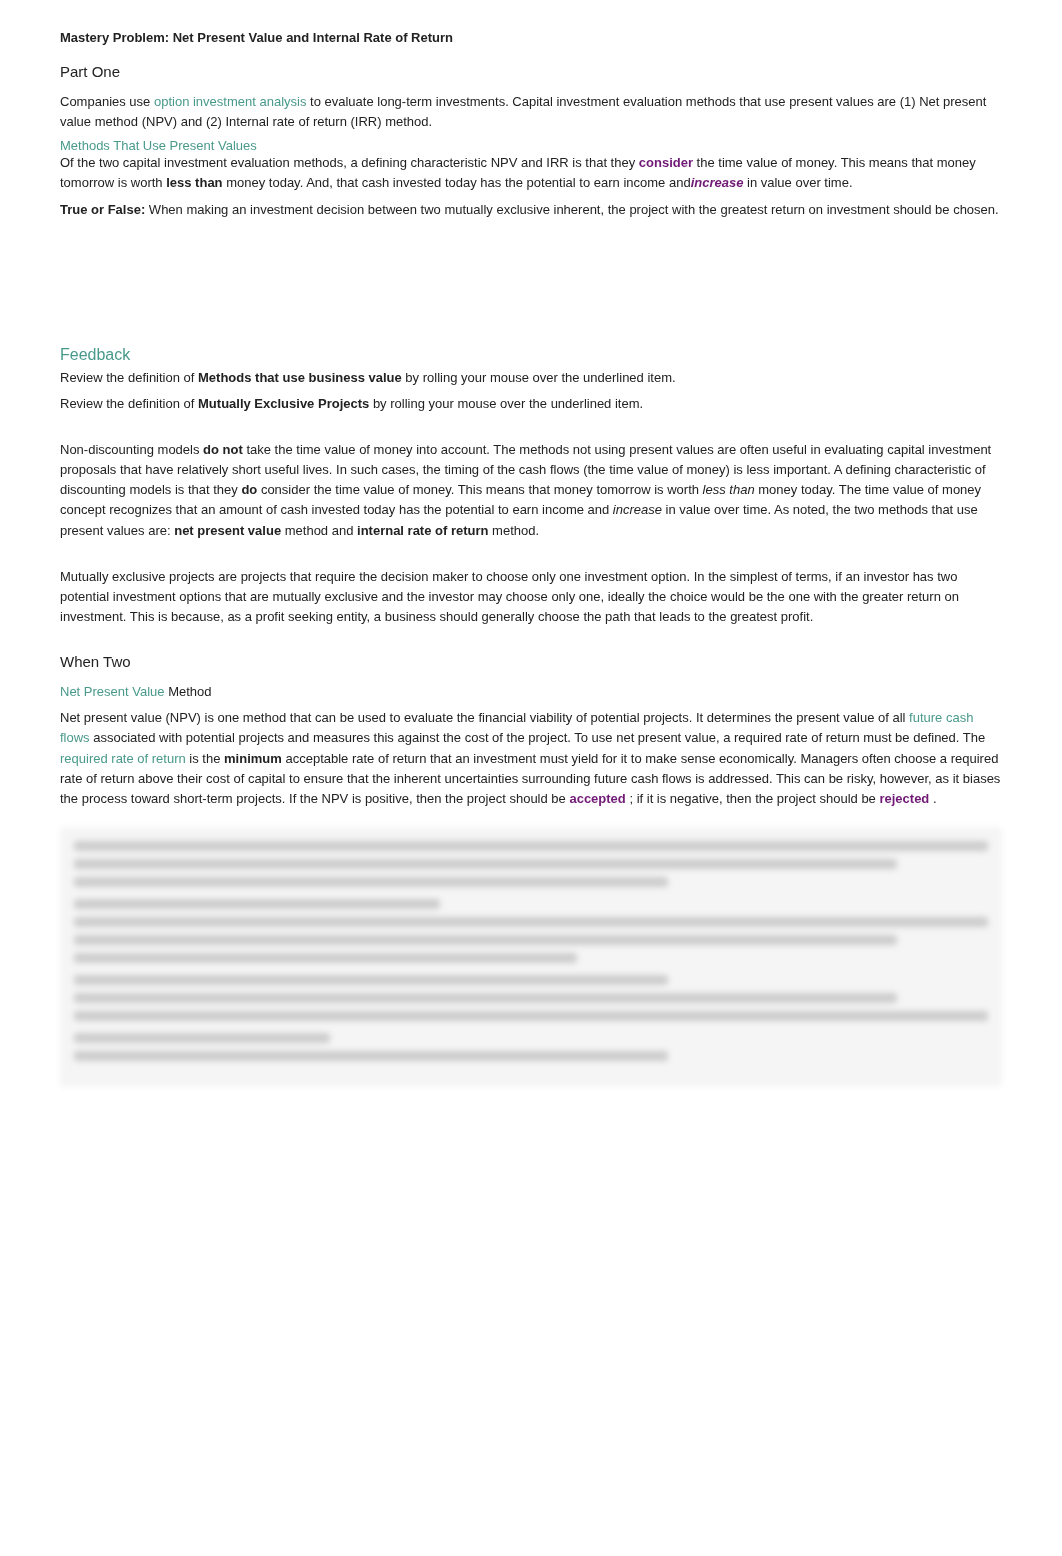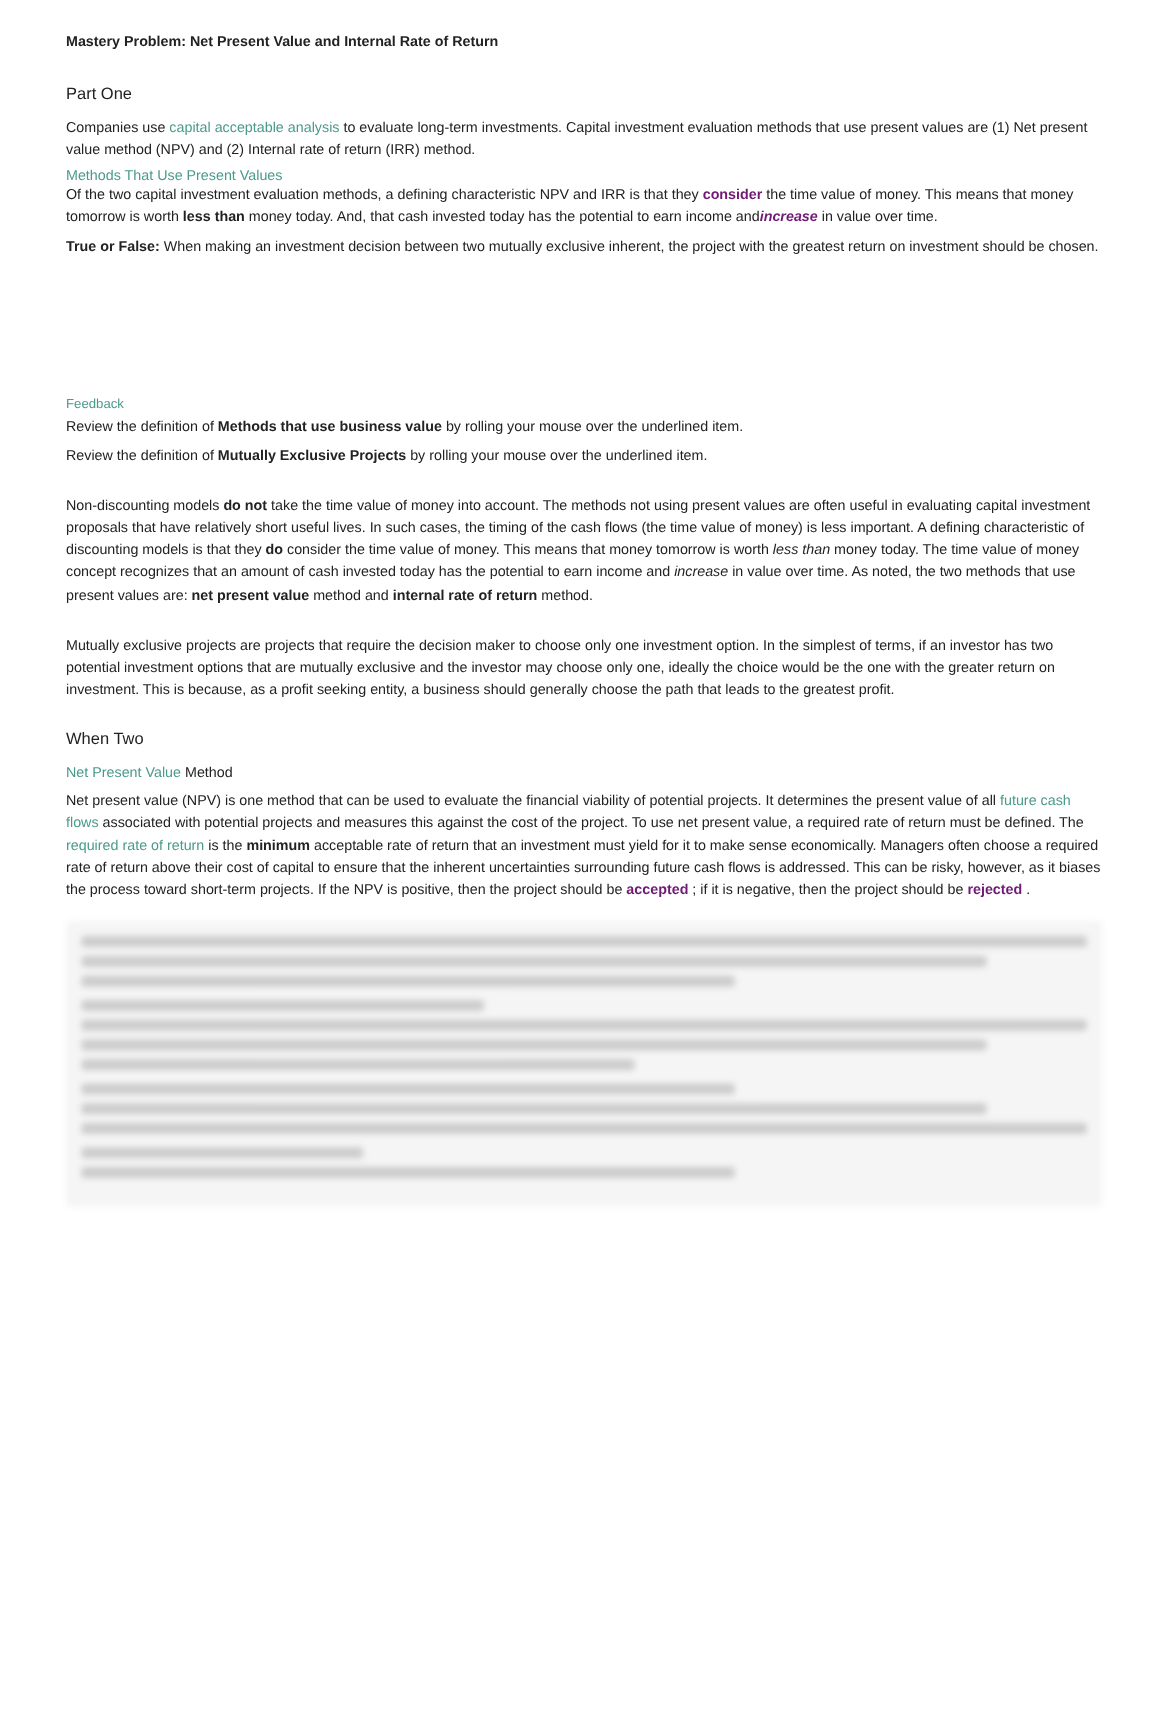--- a/index.html
+++ b/index.html
@@ -7,42 +7,42 @@
       background: #fff;
       font-family: Arial, sans-serif;
       font-size: 13px;
       color: #222;
       padding: 30px 60px;
       max-width: 1062px;
     }
     .page-title {
       font-weight: bold;
       font-size: 13px;
-      margin-bottom: 32px;
+      margin-bottom: 18px;
     }
     .section-heading {
       font-weight: normal;
       font-size: 15px;
       margin-bottom: 12px;
     }
     .body-text {
       line-height: 1.55;
       margin-bottom: 6px;
     }
     .link-teal {
       color: #4a9a8c;
       text-decoration: none;
       cursor: pointer;
     }
     .bold { font-weight: bold; }
     .bold-teal { font-weight: bold; color: #701a75; }
     .italic { font-style: italic; }
     .feedback-label {
       color: #4a9a8c;
-      font-size: 12px;
+      font-size: 16px;
       margin-top: 40px;
       margin-bottom: 4px;
     }
     .spacer { height: 20px; }
     .large-spacer { height: 80px; }
     .blurred-section {
       margin-top: 18px;
       background: #f5f5f5;
       border-radius: 4px;
       padding: 14px;
@@ -64,21 +64,21 @@
     .blurred-group { margin-bottom: 12px; }
   </style>
 </head>
 <body>
 
 <div class="page-title">Mastery Problem: Net Present Value and Internal Rate of Return</div>
 
 <div class="section-heading">Part One</div>
 
 <p class="body-text">
-  Companies use <a class="link-teal" href="#"><span>capital acceptable analysis</span></a> to evaluate long-term investments. Capital investment evaluation methods that use present values are (1) Net present value method (NPV) and (2) Internal rate of return (IRR) method.
+  Companies use <a class="link-teal" href="#"><span>option investment analysis</span></a> to evaluate long-term investments. Capital investment evaluation methods that use present values are (1) Net present value method (NPV) and (2) Internal rate of return (IRR) method.
 </p>
 
 <div>
   <a class="link-teal" href="#">Methods That Use Present Values</a>
 </div>
 
 <p class="body-text">
   <span>Of the two capital investment evaluation methods, a defining characteristic NPV and IRR is that they </span><span class="bold-teal">consider</span><span> the time value of money. This means that money tomorrow is worth </span><span class="bold">less than</span><span> money today. And, that cash invested today has the potential to earn income and</span><span class="bold-teal italic">increase</span><span> in value over time.</span>
 </p>
 

